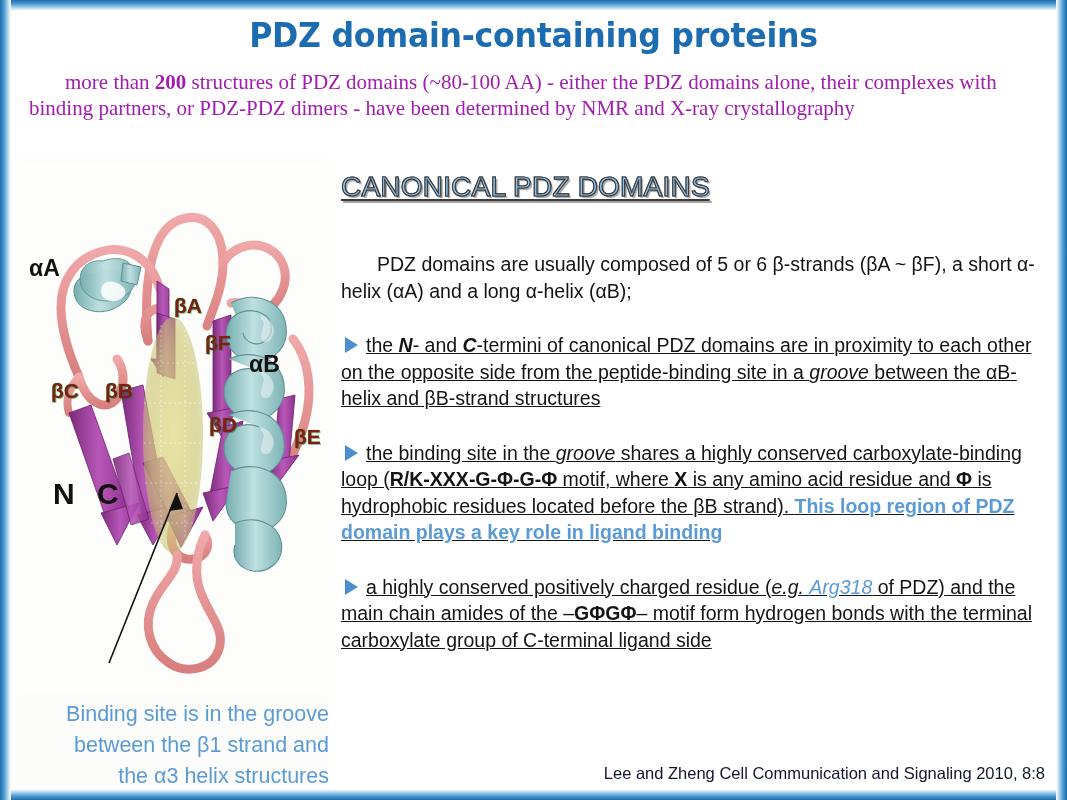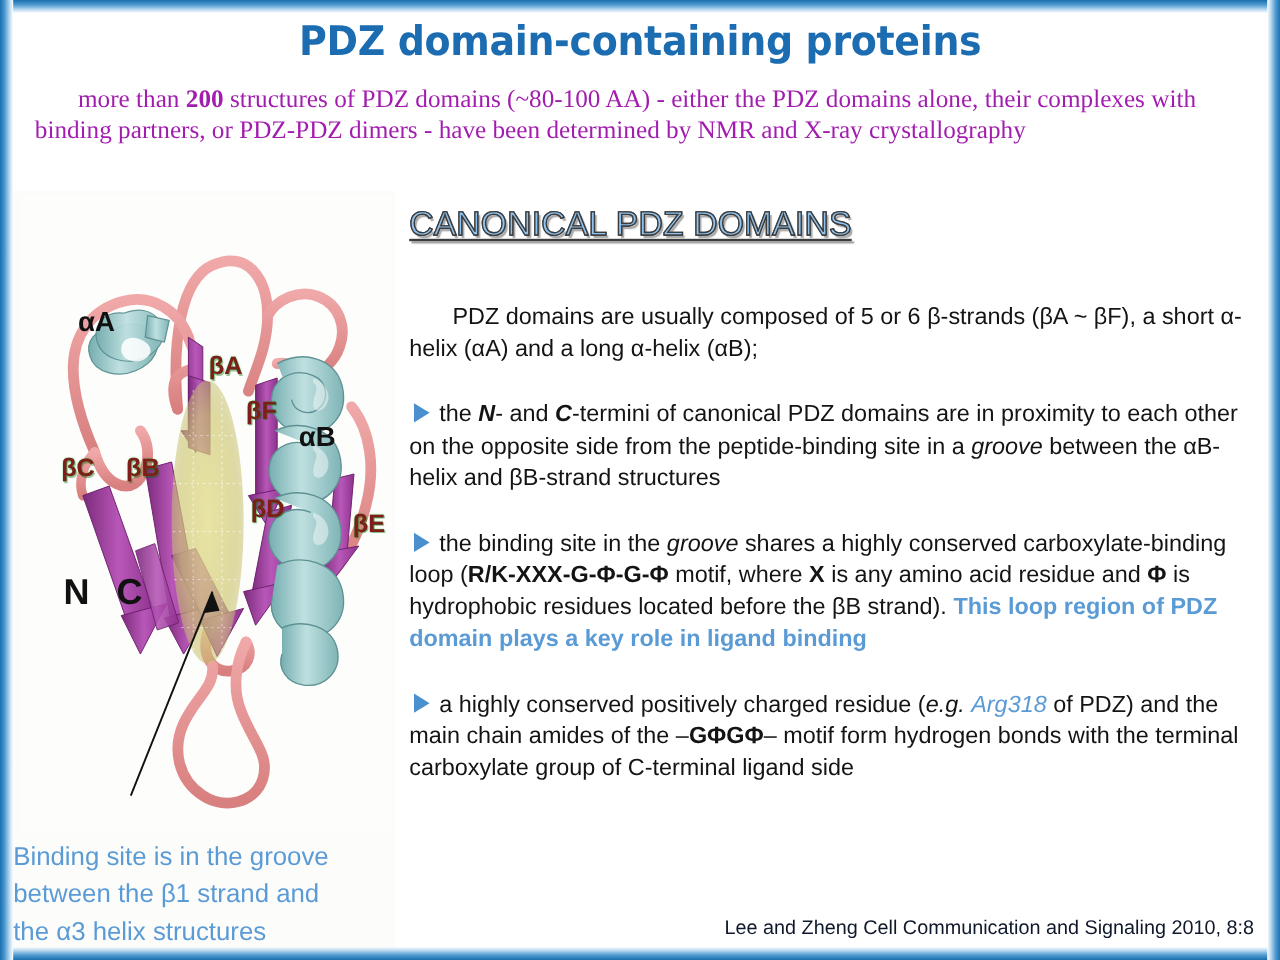--- a/index.html
+++ b/index.html
@@ -87,21 +87,21 @@
     pointer-events: none;
   }
   .lbl-green { color: #7f1d1d; text-shadow: 0 0 1px #0a0, 1px 1px 0 rgba(0,90,0,.35); font-size: 21px; }
   .lbl-black { color: #111; font-size: 23px; }
   .lbl-nc    { color: #111; font-size: 30px; }
 
   .caption {
     position: absolute;
     left: 0; top: 540px;
     width: 318px;
-    text-align: left;
+    text-align: right;
     font-size: 21.5px;
     line-height: 31px;
     color: #5b9bd5;
     font-family: "Liberation Sans", sans-serif;
   }
 
   
   .text-col {
     position: absolute;
     left: 330px; top: 150px;
@@ -122,21 +122,21 @@
     padding: 0;
   }
   .para {
     font-size: 19.5px;
     line-height: 26.5px;
     color: #141414;
     margin: 0;
     font-family: "Liberation Sans", sans-serif;
   }
   .p-intro { margin-top: 48px; text-indent: 36px; }
-  .p-bullet { margin-top: 28px; }
+  .p-bullet { margin-top: 28px; text-decoration: underline; }
 
   .bullet-tri {
     display: inline-block;
     width: 0; height: 0;
     border-top: 8px solid transparent;
     border-bottom: 8px solid transparent;
     border-left: 13px solid #4a90cf;
     vertical-align: -1px;
     margin-right: 8px;
     margin-left: 4px;
@@ -280,21 +280,21 @@
             </g>
           </g>
 
           <g>
             <line x1="92" y1="500" x2="160" y2="330" stroke="#111111" stroke-width="1.6"></line>
             <polygon points="160,330 152,348 166,346" fill="#111111"></polygon>
           </g>
         </svg>
       </div>
 
-      <div class="struct-label lbl-black" style="left:18px;  top:96px;margin-left:36px;">αA</div>
+      <div class="struct-label lbl-black" style="left:18px;  top:96px;">αA</div>
       <div class="struct-label lbl-green" style="left:163px; top:135px;">βA</div>
       <div class="struct-label lbl-green" style="left:194px; top:172px;">βF</div>
       <div class="struct-label lbl-black" style="left:238px; top:192px;">αB</div>
       <div class="struct-label lbl-green" style="left:40px;  top:220px;">βC</div>
       <div class="struct-label lbl-green" style="left:94px;  top:220px;">βB</div>
       <div class="struct-label lbl-green" style="left:198px; top:254px;text-align:center;">βD</div>
       <div class="struct-label lbl-green" style="left:283px; top:266px;">βE</div>
       <div class="struct-label lbl-nc" style="left:42px; top:318px;">N</div>
       <div class="struct-label lbl-nc" style="left:86px; top:318px;">C</div>
 

